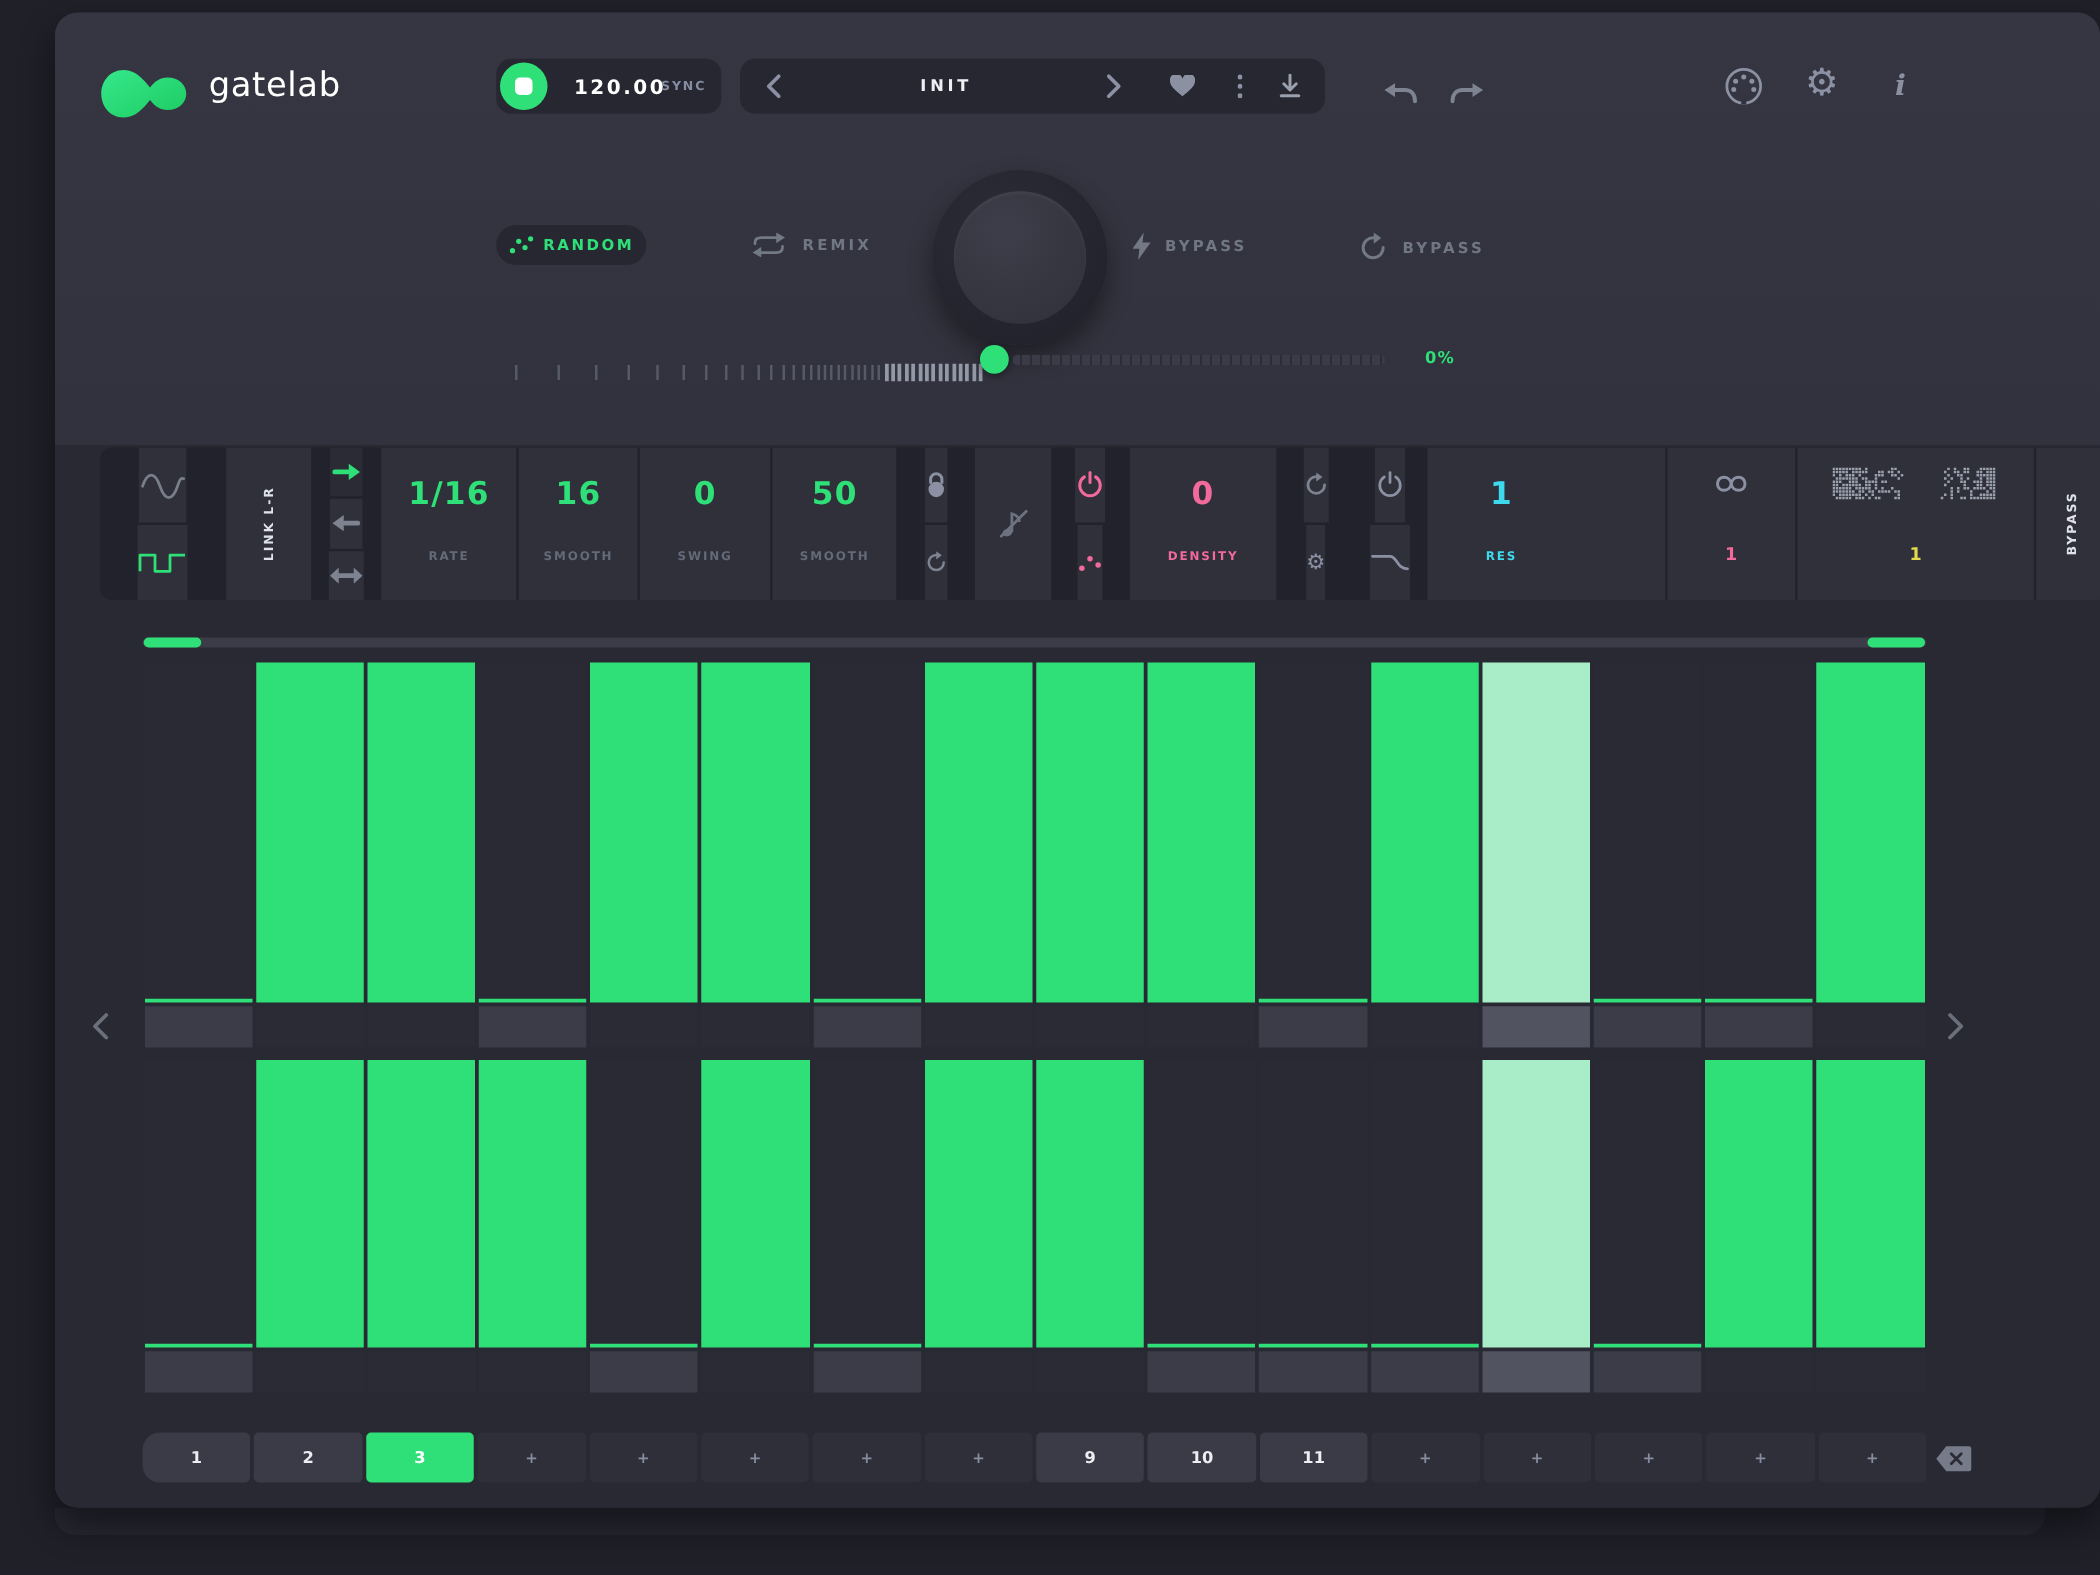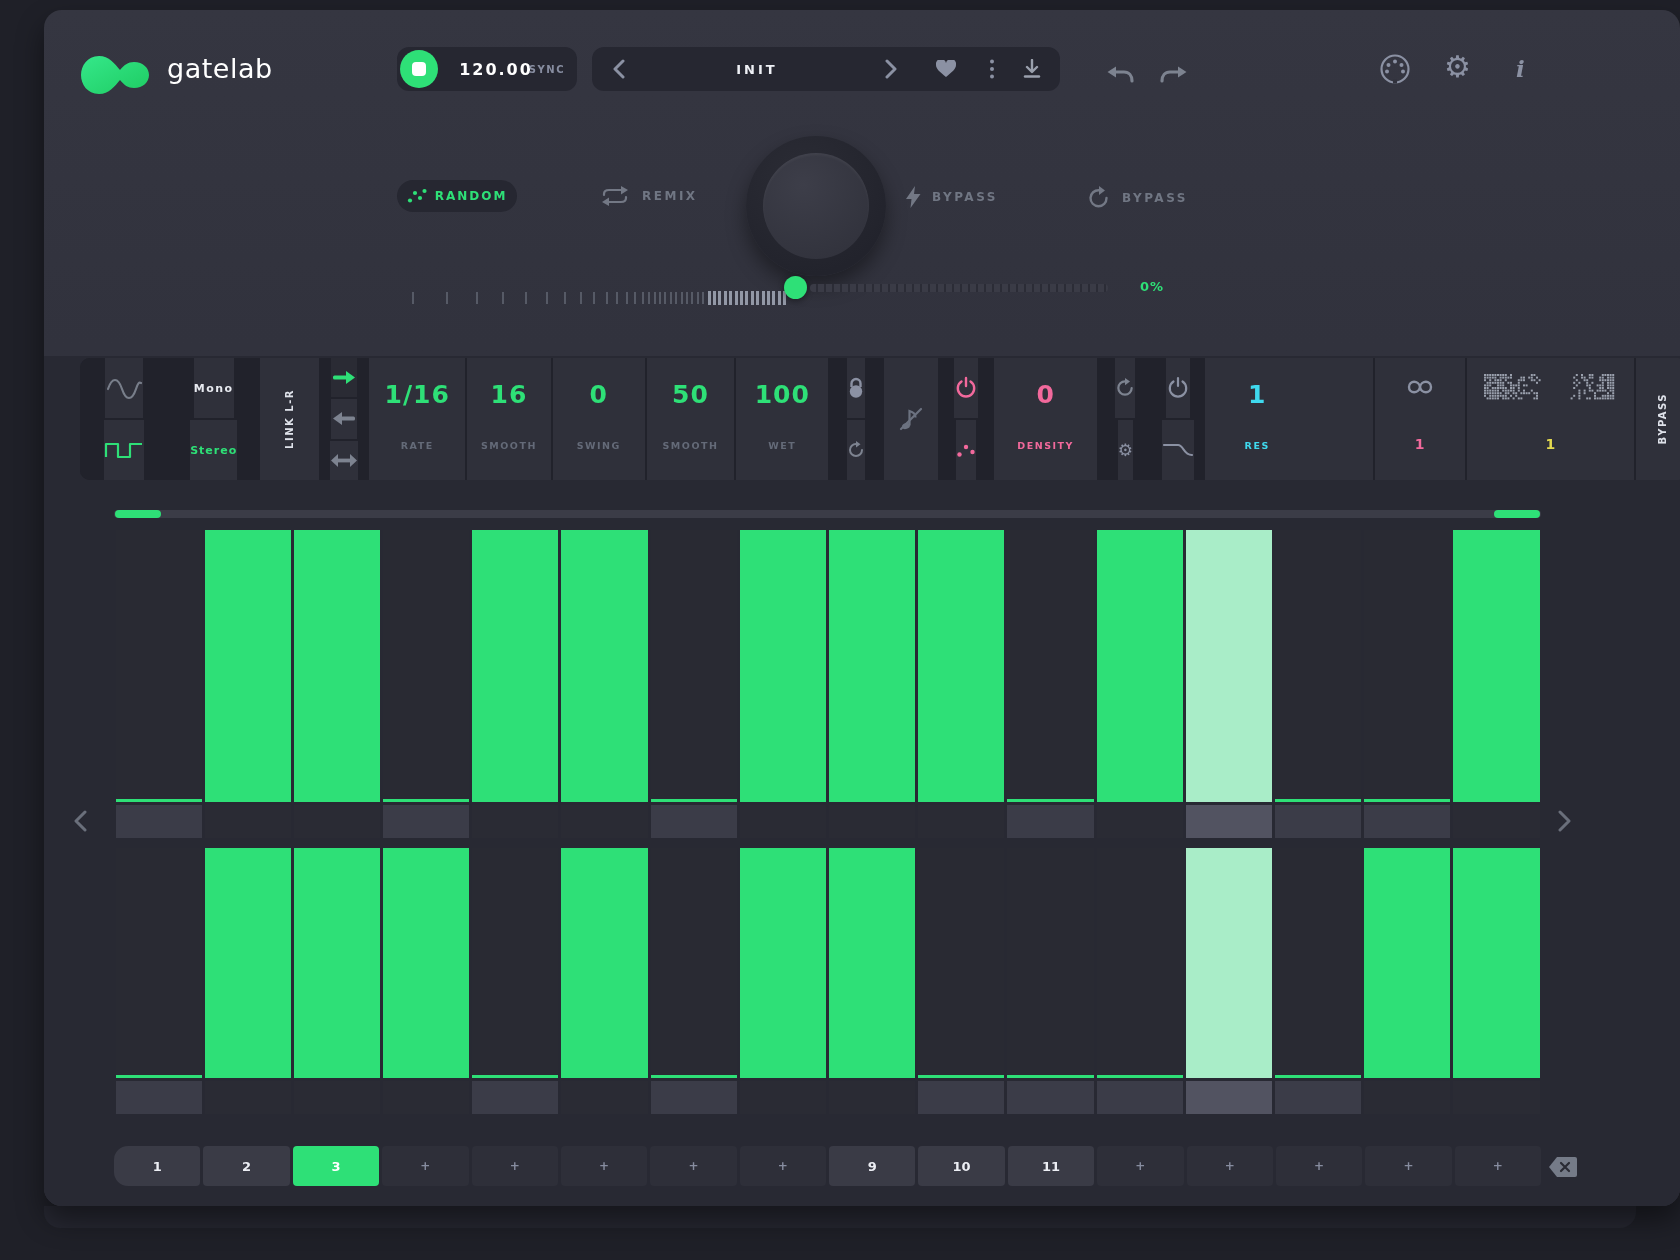--- a/index.html
+++ b/index.html
@@ -318,28 +318,20 @@
             <path d="M3 13 C7 1 13 1 17 13 C21 25 27 25 31 13 C33 7 34 6 36 7" fill="none" stroke="#787e8a" stroke-width="2.2" stroke-linecap="round"></path>
           </svg>
         </div>
         <div class="half">
           <svg width="40" height="22" viewBox="0 0 40 22">
             <path d="M2 18 V5 H14 V18 H26 V5 H38" fill="none" stroke="#2ee077" stroke-width="2.2" stroke-linejoin="round"></path>
           </svg>
         </div>
       </div>
 
-      <div class="cell split" style="flex:88 0 0">
-        <div class="half">
-          <span class="txt-top">Mono</span>
-        </div>
-        <div class="half">
-          <span class="txt-bot">Stereo</span>
-        </div>
-      </div>
 
       <div class="cell" style="flex:60 0 0">
         <span class="vtext">LINK L-R</span>
       </div>
 
       <div class="cell split" style="flex:46 0 0">
         <div class="half" style="background:#2a2b34">
           <svg width="26" height="13" viewBox="0 0 26 13">
             <rect x="2" y="4.6" width="14" height="3.8" rx="1.5" fill="#2ee077"></rect>
             <polygon points="15,0 24,6.5 15,13" fill="#2ee077"></polygon>
@@ -368,24 +360,20 @@
         <div class="value">16</div>
         <div class="label">SMOOTH</div>
       </div>
       <div class="cell" style="flex:92 0 0">
         <div class="value">0</div>
         <div class="label">SWING</div>
       </div>
       <div class="cell" style="flex:88 0 0">
         <div class="value">50</div>
         <div class="label">SMOOTH</div>
-      </div>
-      <div class="cell" style="flex:92 0 0">
-        <div class="value">100</div>
-        <div class="label">WET</div>
       </div>
 
       <div class="cell split" style="flex:52 0 0">
         <div class="half">
           <svg width="18" height="22" viewBox="0 0 18 22">
             <path d="M4.5 10 V6.5 a4.5 4.5 0 0 1 9 0 V10" fill="none" stroke="#8b91a3" stroke-width="2.4"></path>
             <circle cx="9" cy="14.5" r="6.2" fill="#8b91a3"></circle>
           </svg>
         </div>
         <div class="half">

